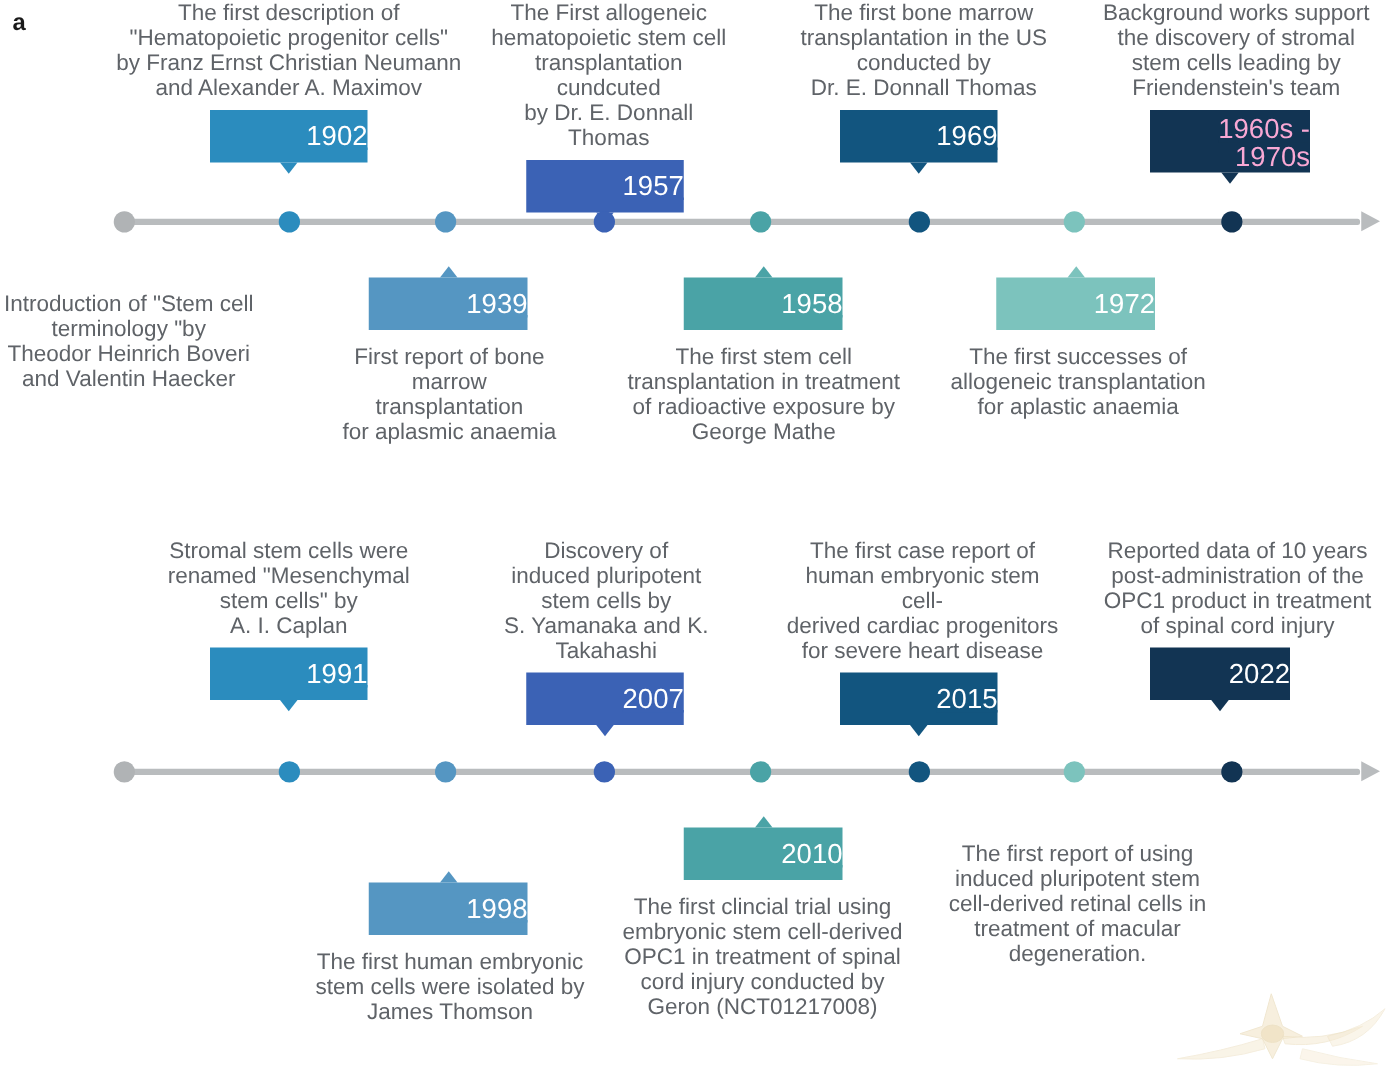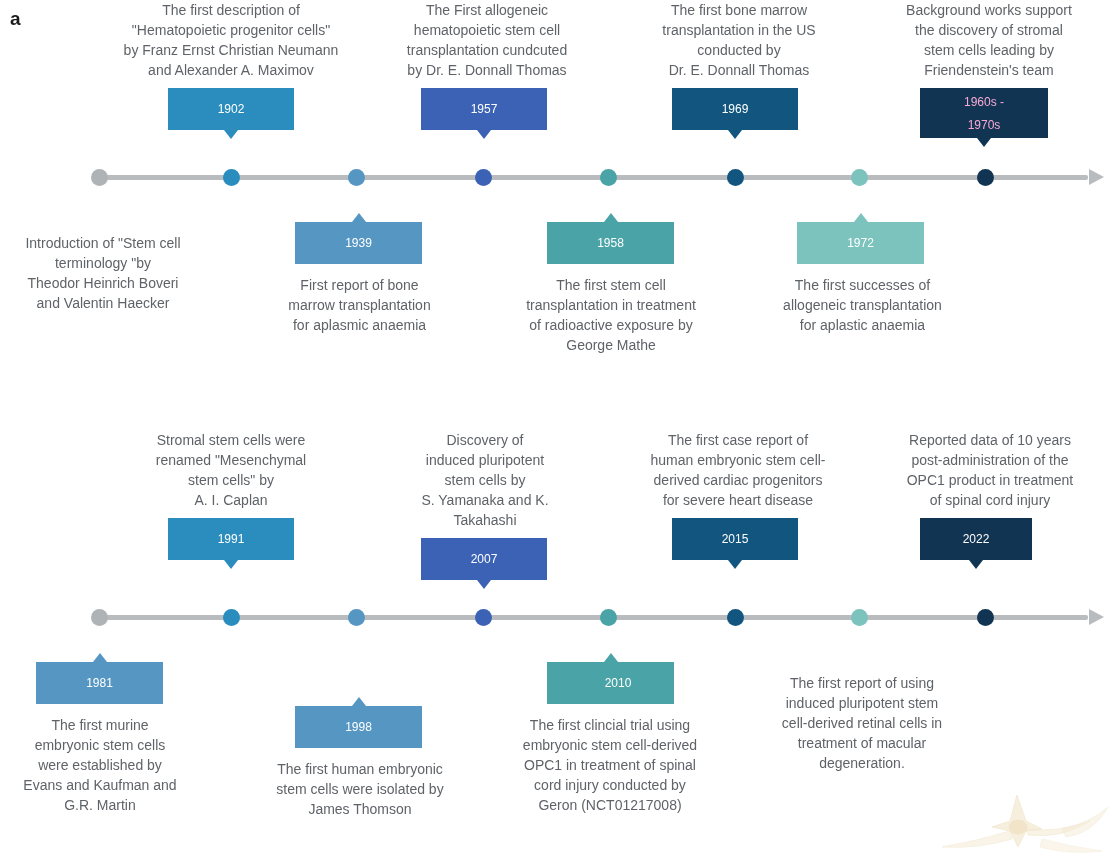--- a/index.html
+++ b/index.html
@@ -64,33 +64,33 @@
     height: 17px;
     border-radius: 50%;
   }
 
   
   .event {
     position: absolute;
     text-align: center;
   }
   .event-desc {
-    font-size: 14px;
+    font-size: 18px;
     line-height: 20px;
     color: #5f6368;
     text-align: center;
     white-space: pre-line;
   }
   .year-box {
     position: relative;
     height: 42px;
     line-height: 42px;
     color: #ffffff;
-    font-size: 12px;
-    text-align: center;
+    font-size: 22px;
+    text-align: right;
     margin: 0 auto;
     box-sizing: border-box;
     text-decoration: underline;
   }
   .year-box.two-line {
     height: 50px;
     line-height: 23px;
     padding-top: 3px;
     white-space: pre-line;
     box-sizing: border-box;
@@ -259,30 +259,20 @@
       <div class="axis-arrow" style="border-left-color: rgb(185, 188, 190);"></div>
       <div class="axis-dot" style="background: rgb(176, 179, 181); left: -1.5px;"></div>
       <div class="axis-dot" style="background: rgb(43, 140, 190); left: 130.5px;"></div>
       <div class="axis-dot" style="background: rgb(85, 150, 194); left: 255.5px;"></div>
       <div class="axis-dot" style="background: rgb(59, 98, 181); left: 382.5px;"></div>
       <div class="axis-dot" style="background: rgb(74, 163, 166); left: 507.5px;"></div>
       <div class="axis-dot" style="background: rgb(18, 85, 127); left: 634.5px;"></div>
       <div class="axis-dot" style="background: rgb(124, 195, 189); left: 758.5px;"></div>
       <div class="axis-dot" style="background: rgb(18, 52, 83); left: 884.5px;"></div>
     </div>
-    <div class="event below" style="left: 0px; width: 200px; top: 242px;">
-      <div style="position: relative; height: 42px;">
-        <div class="year-box" style="background: rgb(85, 150, 194); color: rgb(85, 150, 194); width: 127px; position: absolute; left: 36px; top: 0px;"><span style="color: rgb(255, 255, 255);">1981</span><div class="pointer"></div></div>
-      </div>
-      <div class="event-desc">The first murine
-embryonic stem cells
-were established by
-Evans and Kaufman and
-G.R. Martin</div>
-    </div>
     <div class="event below" style="left: 245px; width: 230px; top: 242px; margin-top: 44px;">
       <div style="position: relative; height: 42px;">
         <div class="year-box" style="background: rgb(85, 150, 194); color: rgb(85, 150, 194); width: 127px; position: absolute; left: 50px; top: 0px;"><span style="color: rgb(255, 255, 255);">1998</span><div class="pointer"></div></div>
       </div>
       <div class="event-desc">The first human embryonic
 stem cells were isolated by
 James Thomson</div>
     </div>
     <div class="event below" style="left: 490px; width: 240px; top: 242px;">
       <div style="position: relative; height: 42px;">

